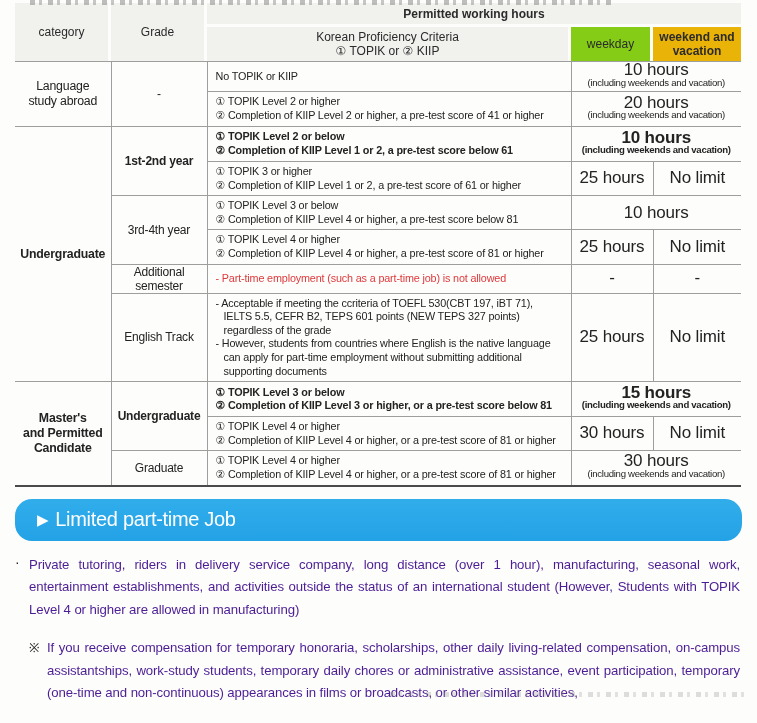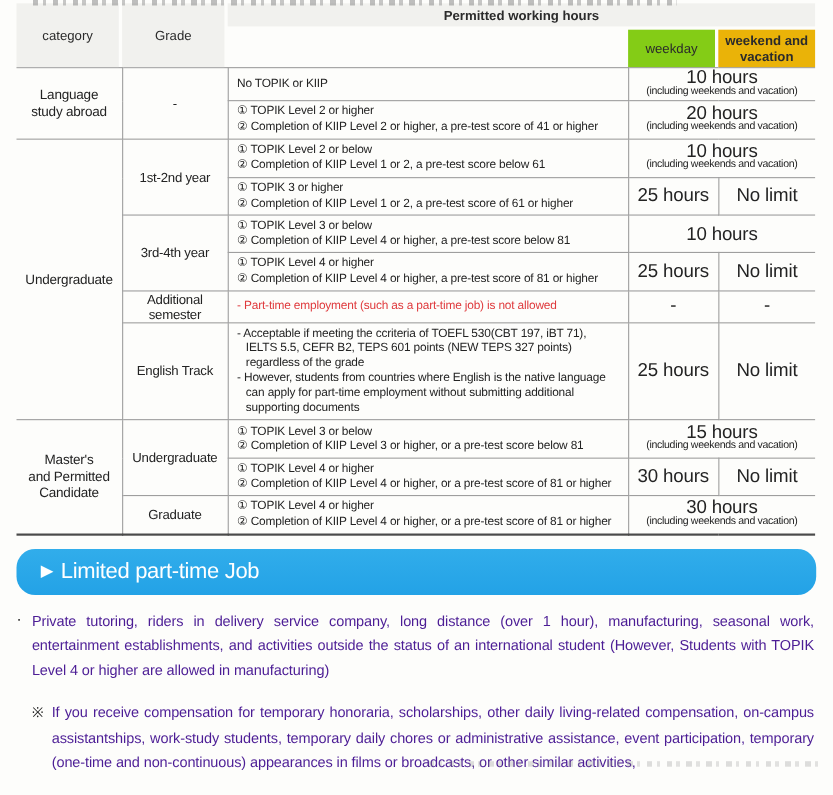--- a/index.html
+++ b/index.html
@@ -48,21 +48,21 @@
   .hb-permitted { grid-row:1; grid-column:3/6; font-weight:bold; }
   .hb-criteria { grid-row:2; grid-column:3; margin-right:3px; line-height:14px; }
   .hb-weekday { grid-row:2; grid-column:4; margin-right:3px; background:#84cc16; }
   .hb-weekend { grid-row:2; grid-column:5; background:#eab308; line-height:14px;font-weight:bold; }
 
   
   table { border-collapse:collapse; table-layout:fixed; width:726px;
           border-left:hidden; border-right:hidden;
           border-top:1px solid #9b9b9b; border-bottom:2px solid #4a4a4a; }
   td { border:1px solid #9e9e9e; vertical-align:middle; font-size:10.8px; letter-spacing:-0.15px; }
-  tr.gs td { border-top:1.6px solid #555; }
+  tr.gs td { border-top:1.6px solid #555;font-weight:bold; }
   .cell-cat { text-align:center; font-size:12.3px; letter-spacing:-0.2px; line-height:15px; }
   .cell-grade { text-align:center; font-size:12px; letter-spacing:-0.2px; line-height:14px; }
   .cell-crit { padding:3px 8px; line-height:13.6px; }
   .cell-crit .ln { display:block; }
   .cell-hours { text-align:center; line-height:12.5px; padding:2px 0; }
   .h-main { display:block; font-size:17px; }
   .h-sub { display:block; font-size:9.6px; letter-spacing:-0.3px; white-space:nowrap; }
   .red { color:#df393c; }
   .preline { white-space:pre-line; }
   .hang { padding-left:8px; text-indent:-8px; display:block; }
@@ -82,20 +82,24 @@
 
 <div class="cut-strip top"></div>
 
 <div class="page">
 
 
   <div class="thead-grid">
     <div class="hblock hb-cat">category</div>
     <div class="hblock hb-grade">Grade</div>
     <div class="hblock hb-permitted">Permitted working hours</div>
+    <div class="hblock hb-criteria">
+      <span>Korean Proficiency Criteria</span>
+      <span>① TOPIK or ② KIIP</span>
+    </div>
     <div class="hblock hb-weekday">weekday</div>
     <div class="hblock hb-weekend preline">weekend and
 vacation</div>
   </div>
 
   <table>
     <colgroup>
       <col style="width:96px">
         <col style="width:96px">
         <col style="width:364px">

